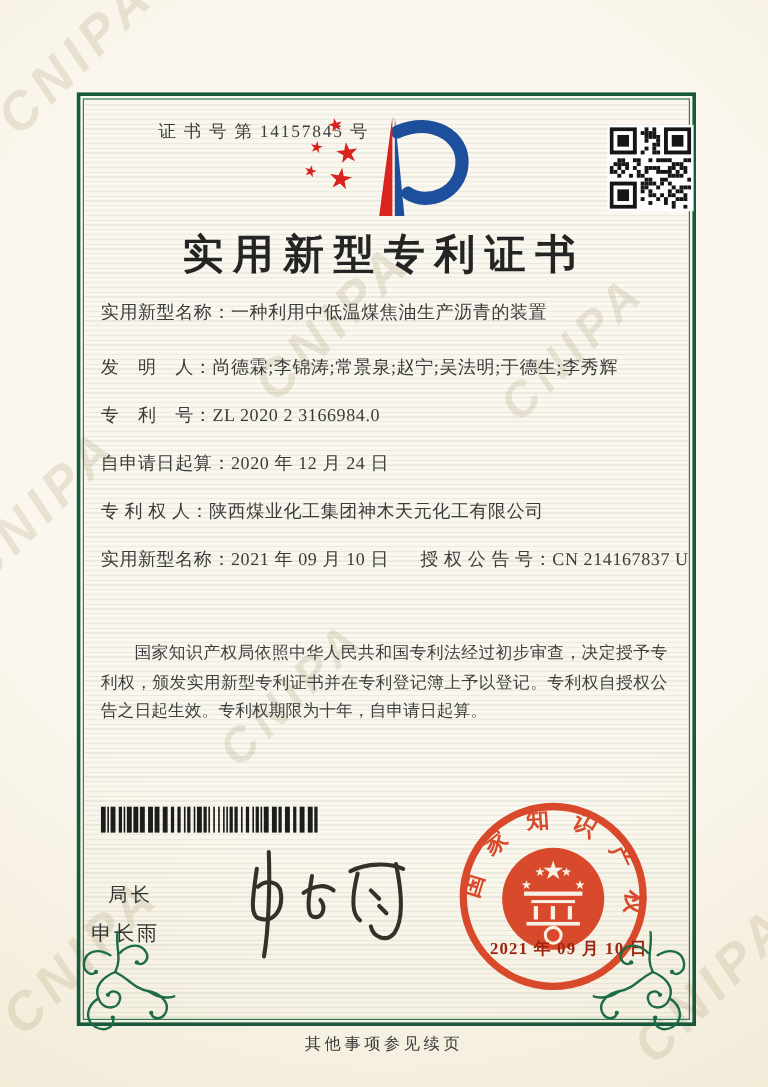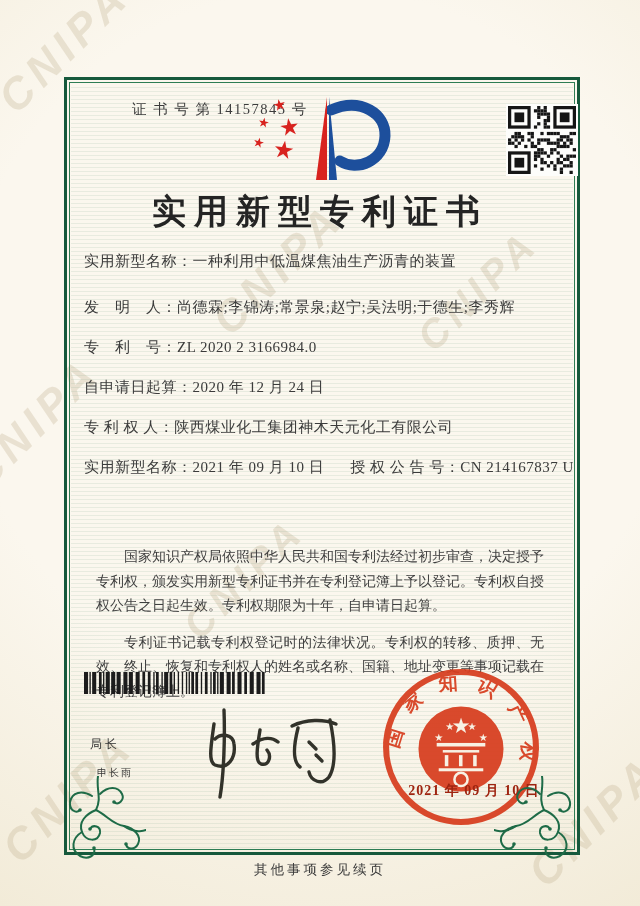--- a/index.html
+++ b/index.html
@@ -36,25 +36,25 @@
   
   .fields{left:84px;top:249px;width:480px;color:#3b3b3b;}
   .frow{font-size:15px;line-height:24px;margin-bottom:16px;white-space:nowrap;}
   .frow.first{margin-bottom:22px;}
   .fl{letter-spacing:0.5px;}
   .fv{letter-spacing:0.5px;}
   .pair2{margin-left:26px;margin-top:40px;}
   
   .paras{left:84px;top:533px;width:472px;font-size:14px;line-height:1.75;
          text-align:justify;color:#3f3f3f;}
-  .paras p{margin:12px;text-indent:2em;}
+  .paras p{margin:0;text-indent:2em;}
   .barcode{left:84px;top:672px;width:182px;height:22px;}
   .barcode svg{width:100%;height:100%;}
-  .signer-title{left:90px;top:736px;font-size:12px;letter-spacing:3px;color:#333;}
-  .signer-name{left:97px;top:766px;font-size:10px;letter-spacing:2px;color:#333;}
+  .signer-title{left:90px;top:736px;font-size:16px;letter-spacing:3px;color:#333;}
+  .signer-name{left:76px;top:766px;font-size:17px;letter-spacing:2px;color:#333;}
   .signature{left:190px;top:704px;width:164px;height:98px;}
   .seal{left:380px;top:666px;width:162px;height:162px;opacity:0.93;}
   .seal-date{left:392px;top:782px;width:164px;text-align:center;font-size:14px;
              font-weight:bold;color:#9e2410;letter-spacing:1px;}
   .page-info{left:0;right:0;top:818px;text-align:center;font-size:12px;color:#444;letter-spacing:1px;}
   .note{left:0;right:0;top:861px;text-align:center;font-size:13.5px;color:#3a3a3a;letter-spacing:3px;}
   .orn{left:46px;top:776px;width:100px;height:88px;}
   .orn.right{left:494px;transform:scaleX(-1);}
 </style>
 </head>
@@ -228,21 +228,20 @@
     <div class="frow">
       <span class="fl">专 利 权 人：</span><span class="fv">陕西煤业化工集团神木天元化工有限公司</span>
     </div>
     <div class="frow">
       <span class="fl">实用新型名称：</span><span class="fv">2021 年 09 月 10 日</span><span class="fl pair2">授 权 公 告 号：</span><span class="fv">CN 214167837 U</span>
     </div>
   </div>
 
   <div class="abs paras">
     <p>国家知识产权局依照中华人民共和国专利法经过初步审查，决定授予专利权，颁发实用新型专利证书并在专利登记簿上予以登记。专利权自授权公告之日起生效。专利权期限为十年，自申请日起算。</p>
-    <p>专利证书记载专利权登记时的法律状况。专利权的转移、质押、无效、终止、恢复和专利权人的姓名或名称、国籍、地址变更等事项记载在专利登记簿上。</p>
   </div>
 
   <div class="abs barcode">
     <svg xmlns="http://www.w3.org/2000/svg" preserveAspectRatio="none" viewBox="0 0 134 22">
         <rect x="0" y="0" width="3" height="22" fill="#1c1c1c"></rect>
         <rect x="4" y="0" width="1" height="22" fill="#1c1c1c"></rect>
         <rect x="6" y="0" width="3" height="22" fill="#1c1c1c"></rect>
         <rect x="11" y="0" width="2" height="22" fill="#1c1c1c"></rect>
         <rect x="14" y="0" width="1" height="22" fill="#1c1c1c"></rect>
         <rect x="16" y="0" width="3" height="22" fill="#1c1c1c"></rect>

